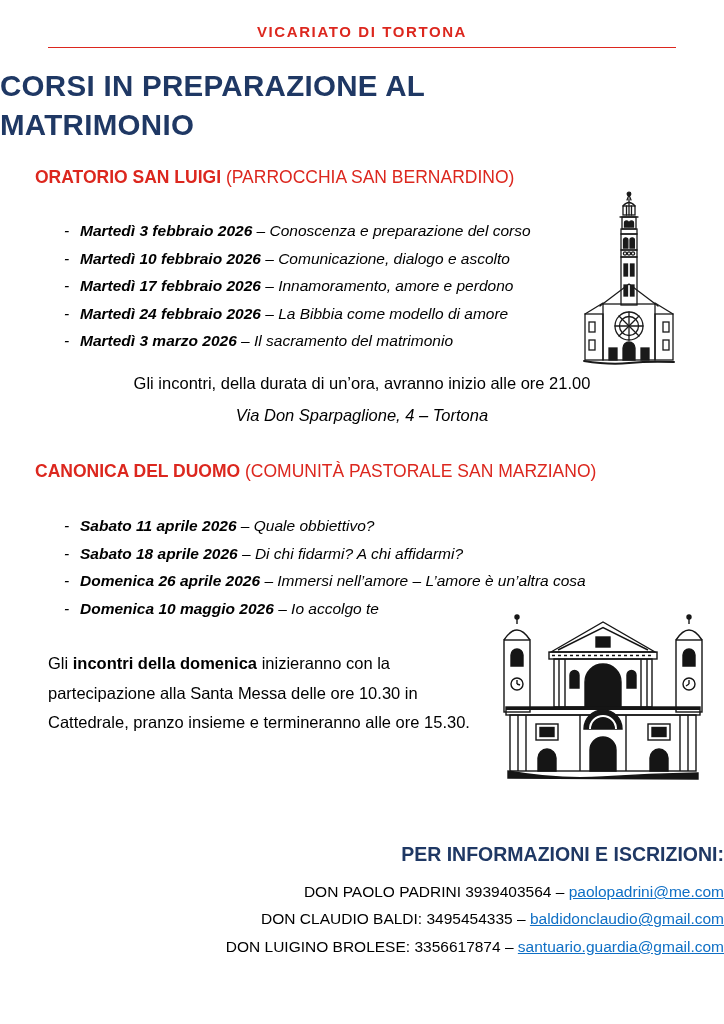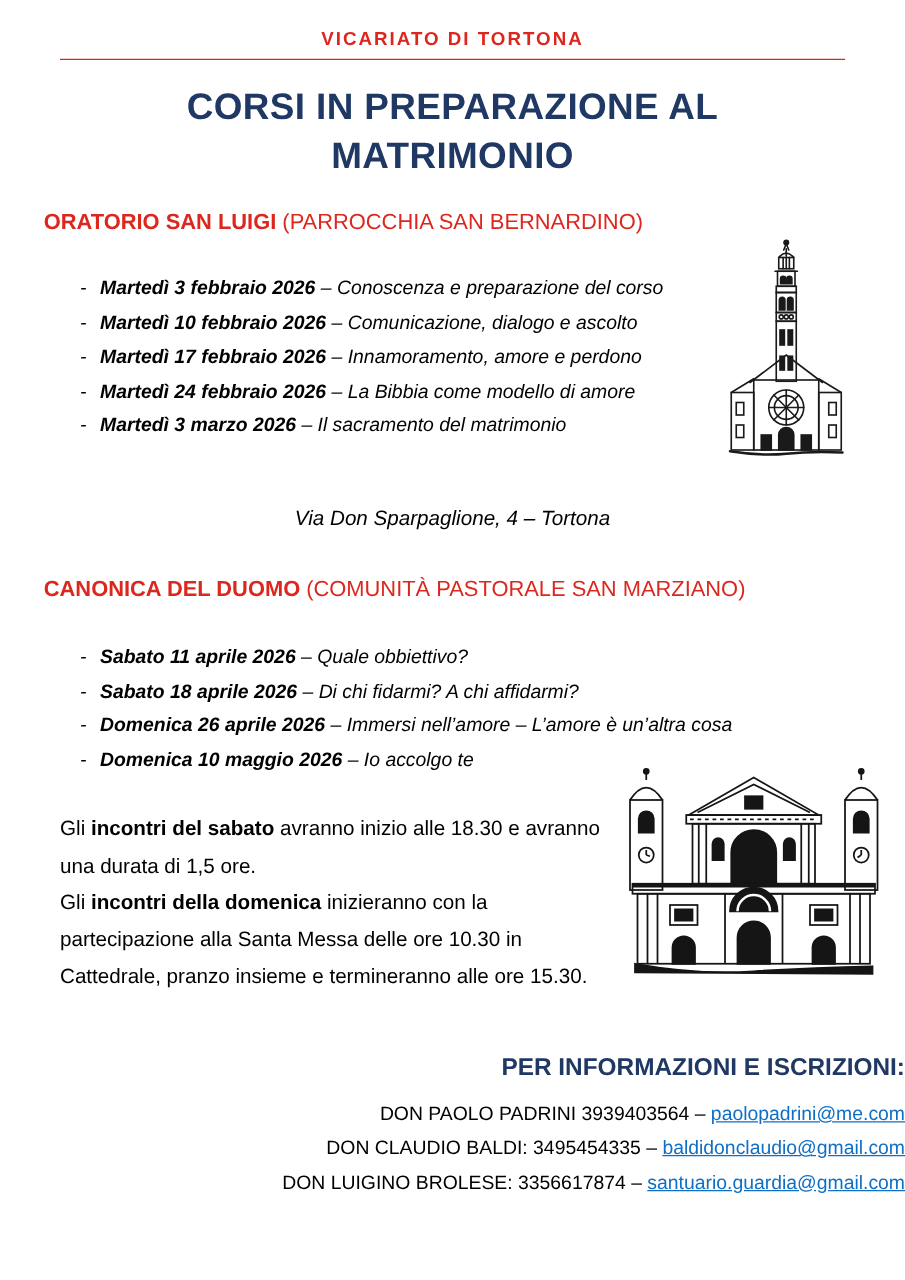--- a/index.html
+++ b/index.html
@@ -10,21 +10,21 @@
   }
   .abs { position:absolute; }
 
   .vicariato {
     top:23px; left:0; right:0; text-align:center;
     font-size:15px; font-weight:bold; letter-spacing:1.6px; color:var(--red);
   }
   .red-rule { top:47px; left:48px; width:628px; border-top:1.4px solid var(--red); height:0; }
 
   .main-title {
-    top:66px; left:0; right:0; text-align:center; margin:0;
+    top:66px; left:0; right:0; margin:0;
     color:var(--navy); font-size:29.5px; font-weight:bold; line-height:39px; letter-spacing:0.3px;
   }
 
   .sec-heading { margin:0; left:35px; font-size:17.5px; font-weight:bold; color:var(--red); white-space:nowrap; }
   .sec-heading .light { font-weight:normal; }
   .sec1-heading { top:167px; }
   .sec2-heading { top:461px; }
 
   .event-list { left:64px; margin:0; padding:0; list-style:none; font-size:15.5px; line-height:27.5px;font-style:italic; }
   .list1 { top:217px; }
@@ -67,20 +67,21 @@
   </h2>
 
   <ul class="abs event-list list1">
     <li><span class="dash">-</span><b>Martedì 3 febbraio 2026</b><span> – Conoscenza e preparazione del corso</span></li>
     <li><span class="dash">-</span><b>Martedì 10 febbraio 2026</b><span> – Comunicazione, dialogo e ascolto</span></li>
     <li><span class="dash">-</span><b>Martedì 17 febbraio 2026</b><span> – Innamoramento, amore e perdono</span></li>
     <li><span class="dash">-</span><b>Martedì 24 febbraio 2026</b><span> – La Bibbia come modello di amore</span></li>
     <li><span class="dash">-</span><b>Martedì 3 marzo 2026</b><span> – Il sacramento del matrimonio</span></li>
   </ul>
 
+  <p class="abs center-line info-line">Gli incontri, della durata di un’ora, avranno inizio alle ore 21.00</p>
   <p class="abs center-line address-line">Via Don Sparpaglione, 4 – Tortona</p>
 
   <svg class="abs church1" role="img" width="106" height="184" viewBox="0 0 106 184">
     <g stroke="#1a1a1a" stroke-width="1.3" fill="none" stroke-linecap="round">
       <circle cx="53" cy="4" r="1.8" fill="#1a1a1a"></circle>
       <path d="M51 10 L53 5 L55 10"></path>
       <line x1="53" y1="9" x2="53" y2="15"></line>
       <path d="M47 16 Q53 9 59 16"></path>
       <rect x="47" y="16" width="12" height="9"></rect>
       <line x1="50.5" y1="16" x2="50.5" y2="25"></line>
@@ -131,21 +132,20 @@
   </h2>
 
   <ul class="abs event-list list2">
     <li><span class="dash">-</span><b>Sabato 11 aprile 2026</b><span> – Quale obbiettivo?</span></li>
     <li><span class="dash">-</span><b>Sabato 18 aprile 2026</b><span> – Di chi fidarmi? A chi affidarmi?</span></li>
     <li><span class="dash">-</span><b>Domenica 26 aprile 2026</b><span> – Immersi nell’amore – L’amore è un’altra cosa</span></li>
     <li><span class="dash">-</span><b>Domenica 10 maggio 2026</b><span> – Io accolgo te</span></li>
   </ul>
 
   <div class="abs para-block">
-    <p><span>Gli </span><b>incontri del sabato</b><span> avranno inizio alle 18.30 e avranno una durata di 1,5 ore.</span></p>
     <p><span>Gli </span><b>incontri della domenica</b><span> inizieranno con la partecipazione alla Santa Messa delle ore 10.30 in Cattedrale, pranzo insieme e termineranno alle ore 15.30.</span></p>
   </div>
 
   <svg class="abs church2" role="img" width="226" height="182" viewBox="0 0 226 182">
     <g stroke="#151515" stroke-width="1.4" fill="none">
       <circle cx="27" cy="9" r="2" fill="#151515"></circle>
         <line x1="27" y1="11" x2="27" y2="16"></line>
       <path d="M14 32 Q27 12 40 32"></path>
       <rect x="14" y="32" width="26" height="72"></rect>
       <path d="M21 58 v-11 a6 6 0 0 1 12 0 v11 z" fill="#151515"></path>

